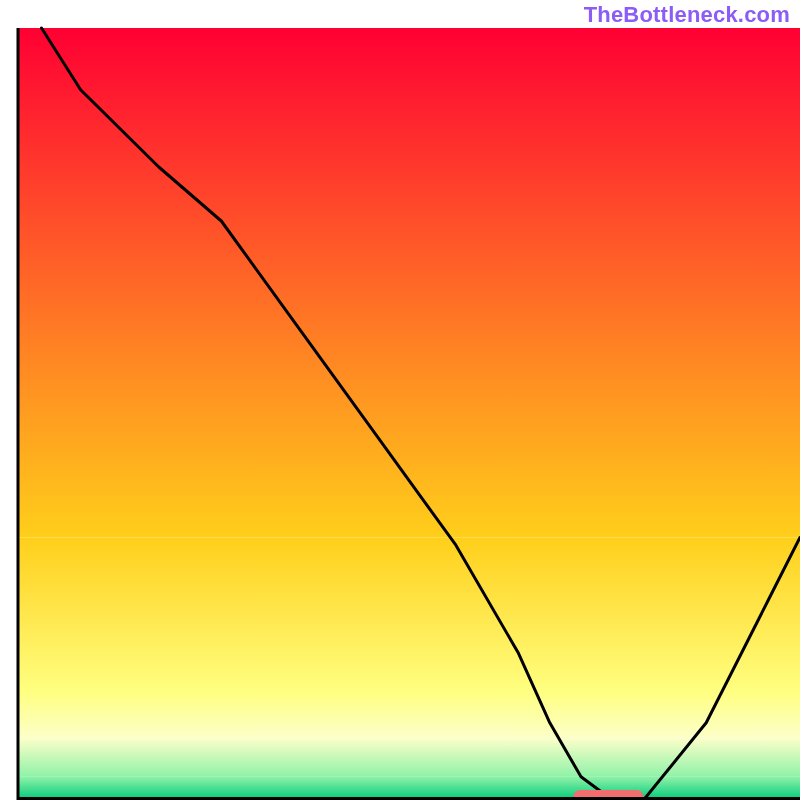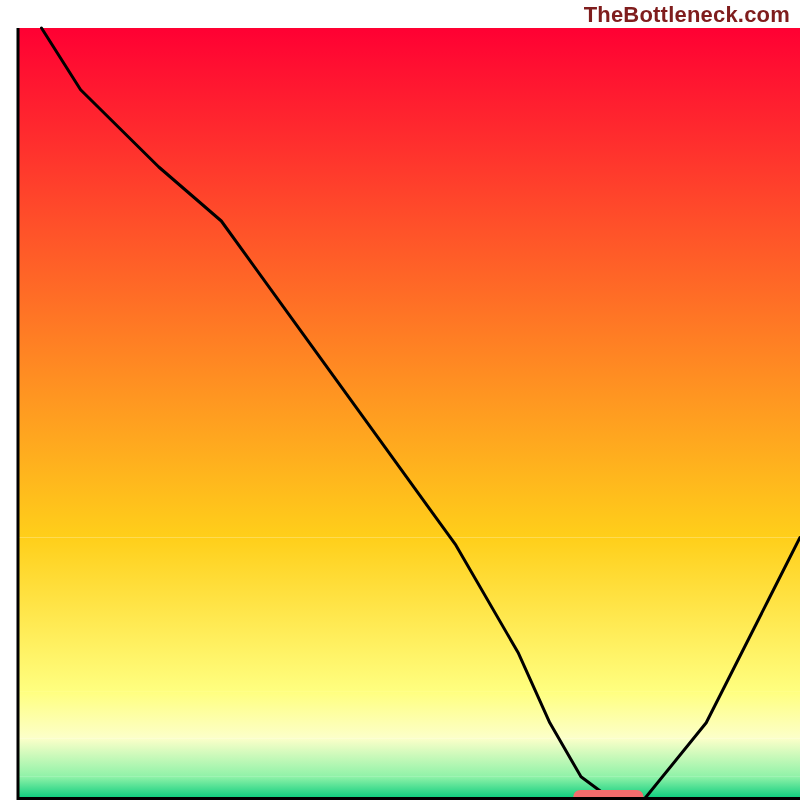--- a/index.html
+++ b/index.html
@@ -15,21 +15,21 @@
     position: relative;
     width: 800px;
     height: 800px;
   }
   .watermark {
     position: absolute;
     top: 2px;
     right: 10px;
     font-size: 22px;
     font-weight: 600;
-    color: #7f1d1d;
+    color: #8b5cf6;
     letter-spacing: 0.2px;
     user-select: none;
   }
   svg {
     display: block;
   }
 </style>
 </head>
 <body>
 

